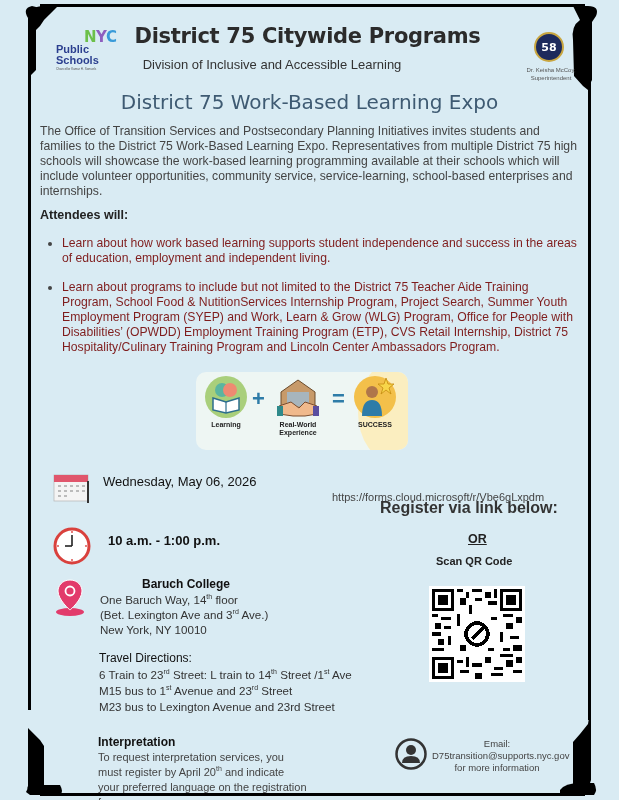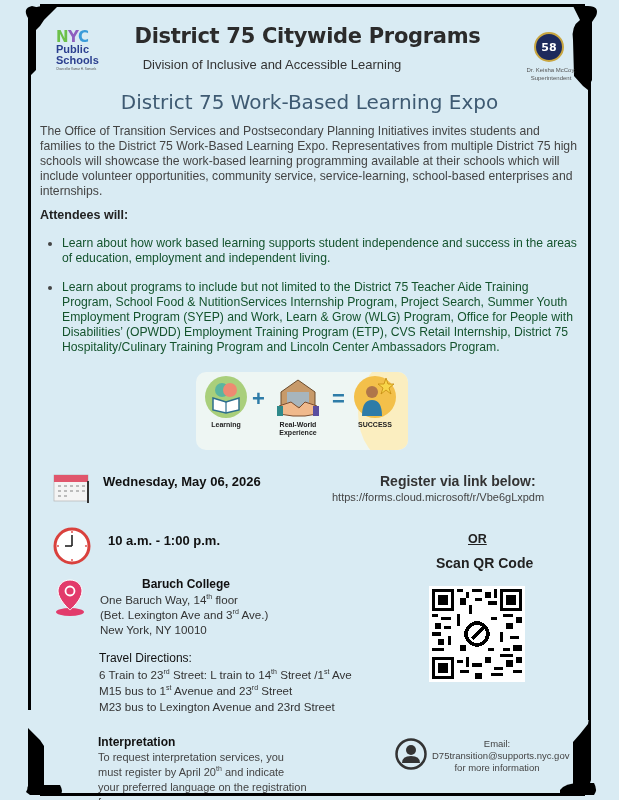--- a/index.html
+++ b/index.html
@@ -6,51 +6,51 @@
   html, body { width: 619px; height: 800px; overflow: hidden; }
   body { background: #d9ebf3; font-family: "Liberation Sans", sans-serif; color: #444; position: relative; }
 
   .frame { position: absolute; left: 0; top: 0; width: 619px; height: 800px; pointer-events: none; }
 
   .header-title { position: absolute; left: 0; width: 615px; top: 24px; text-align: center; font-size: 21px; font-weight: bold; color: #2b2b2b; font-family: "DejaVu Sans", sans-serif; letter-spacing: -0.3px; }
   .header-sub { position: absolute; left: 0; width: 544px; top: 57px; text-align: center; font-size: 13px; color: #333; }
   .expo-title { position: absolute; left: 0; width: 619px; top: 90px; text-align: center; font-size: 20px; color: #3e5a72; font-family: "DejaVu Sans", sans-serif; }
 
   .nyc-logo { position: absolute; left: 56px; top: 30px; width: 50px; }
-  .nyc-logo .nyc { font-family: "DejaVu Sans", sans-serif; font-weight: bold; font-size: 15px; letter-spacing: -0.5px; line-height: 14px; }
+  .nyc-logo .nyc { font-family: "DejaVu Sans", sans-serif; font-weight: bold; font-size: 15px; letter-spacing: -0.5px; line-height: 14px; margin-left: 28px; }
   .nyc-logo .nyc .n { color: #6cc04a; } .nyc-logo .nyc .y { color: #8e5fbf; } .nyc-logo .nyc .c { color: #3a9bd9; }
   .nyc-logo .ps { color: #2b3f8f; font-weight: bold; font-size: 11px; line-height: 11px; }
   .nyc-logo .chancellor { font-size: 3px; color: #555; margin-top: 1px; }
 
   .d75-logo { position: absolute; left: 534px; top: 32px; width: 30px; height: 30px; border-radius: 50%; background: #1d2a5c; border: 2px solid #c9a640; display: flex; align-items: center; justify-content: center; }
   .d75-logo span { color: #fff; font-weight: bold; font-size: 11px; font-family: "DejaVu Sans", sans-serif; }
   .superintendent { position: absolute; left: 520px; top: 66px; width: 62px; text-align: center; font-size: 6px; color: #555; line-height: 8px; }
 
   .intro { position: absolute; left: 40px; top: 124px; width: 542px; font-size: 12.2px; line-height: 15px; color: #444; }
   .attendees-label { position: absolute; left: 40px; top: 208px; font-size: 12.5px; font-weight: bold; color: #222; }
   .bullets { position: absolute; left: 48px; top: 236px; width: 532px; list-style: none; }
-  .bullets li { position: relative; padding-left: 14px; font-size: 12.2px; line-height: 15px; color: #14532d; margin-bottom: 14px; }
+  .bullets li { position: relative; padding-left: 14px; font-size: 12.2px; line-height: 15px; color: #7f1d1d; margin-bottom: 14px; }
   .bullets li::before { content: ""; position: absolute; left: 0; top: 6px; width: 4px; height: 4px; border-radius: 50%; background: #444; }
 
   .illustration { position: absolute; left: 196px; top: 372px; width: 212px; height: 78px; background: #eef6f3; border-radius: 10px; overflow: hidden; }
   .illustration .sunburst { position: absolute; right: -20px; top: -10px; width: 70px; height: 100px; background: #fbeec0; border-radius: 50%; }
   .ill-item { position: absolute; top: 4px; text-align: center; }
   .ill-item .ic { width: 42px; height: 42px; border-radius: 50%; margin: 0 auto; position: relative; }
   .ill-label { font-size: 7px; font-weight: bold; color: #222; margin-top: 3px; line-height: 8px; }
   .ill-op { position: absolute; top: 14px; font-size: 22px; font-weight: bold; color: #2e7ca8; }
 
   .cal-icon { position: absolute; left: 53px; top: 471px; width: 38px; height: 32px; }
-  .date { position: absolute; left: 103px; top: 474px; font-size: 13px; font-weight: bold; color: #111; }
+  .date { position: absolute; left: 103px; top: 474px; font-size: 13px; font-weight: normal; color: #111; }
   .clock-icon { position: absolute; left: 53px; top: 527px; width: 38px; height: 38px; }
   .time { position: absolute; left: 108px; top: 533px; font-size: 13px; font-weight: bold; color: #111; }
 
-  .register-label { position: absolute; left: 380px; top: 473px; font-size: 14px; font-weight: bold; color: #333; }
+  .register-label { position: absolute; left: 380px; top: 499px; font-size: 16px; font-weight: bold; color: #333; }
   .register-link { position: absolute; left: 332px; top: 491px; font-size: 11px; color: #444; }
   .or { position: absolute; left: 468px; top: 532px; font-size: 12.5px; font-weight: bold; color: #222; text-decoration: underline; }
-  .scan { position: absolute; left: 436px; top: 555px; font-size: 14px; font-weight: bold; color: #222; }
+  .scan { position: absolute; left: 436px; top: 555px; font-size: 11px; font-weight: bold; color: #222; }
 
   .pin-icon { position: absolute; left: 54px; top: 578px; width: 32px; height: 40px; }
   .venue-name { position: absolute; left: 100px; top: 577px; font-size: 12px; font-weight: bold; color: #111; margin-left: 42px; }
   .venue-lines { position: absolute; left: 100px; top: 592px; font-size: 11.6px; color: #333; line-height: 15px; }
   .travel-label { position: absolute; left: 99px; top: 651px; font-size: 12px; font-weight: normal; color: #111; }
   .travel-lines { position: absolute; left: 99px; top: 667px; font-size: 11.6px; color: #333; line-height: 16px; }
   sup { font-size: 7px; vertical-align: super; line-height: 0; }
 
   .qr { position: absolute; left: 429px; top: 586px; width: 96px; height: 96px; background: #fff; padding: 3px; }
   .qr svg { width: 90px; height: 90px; display: block; }

